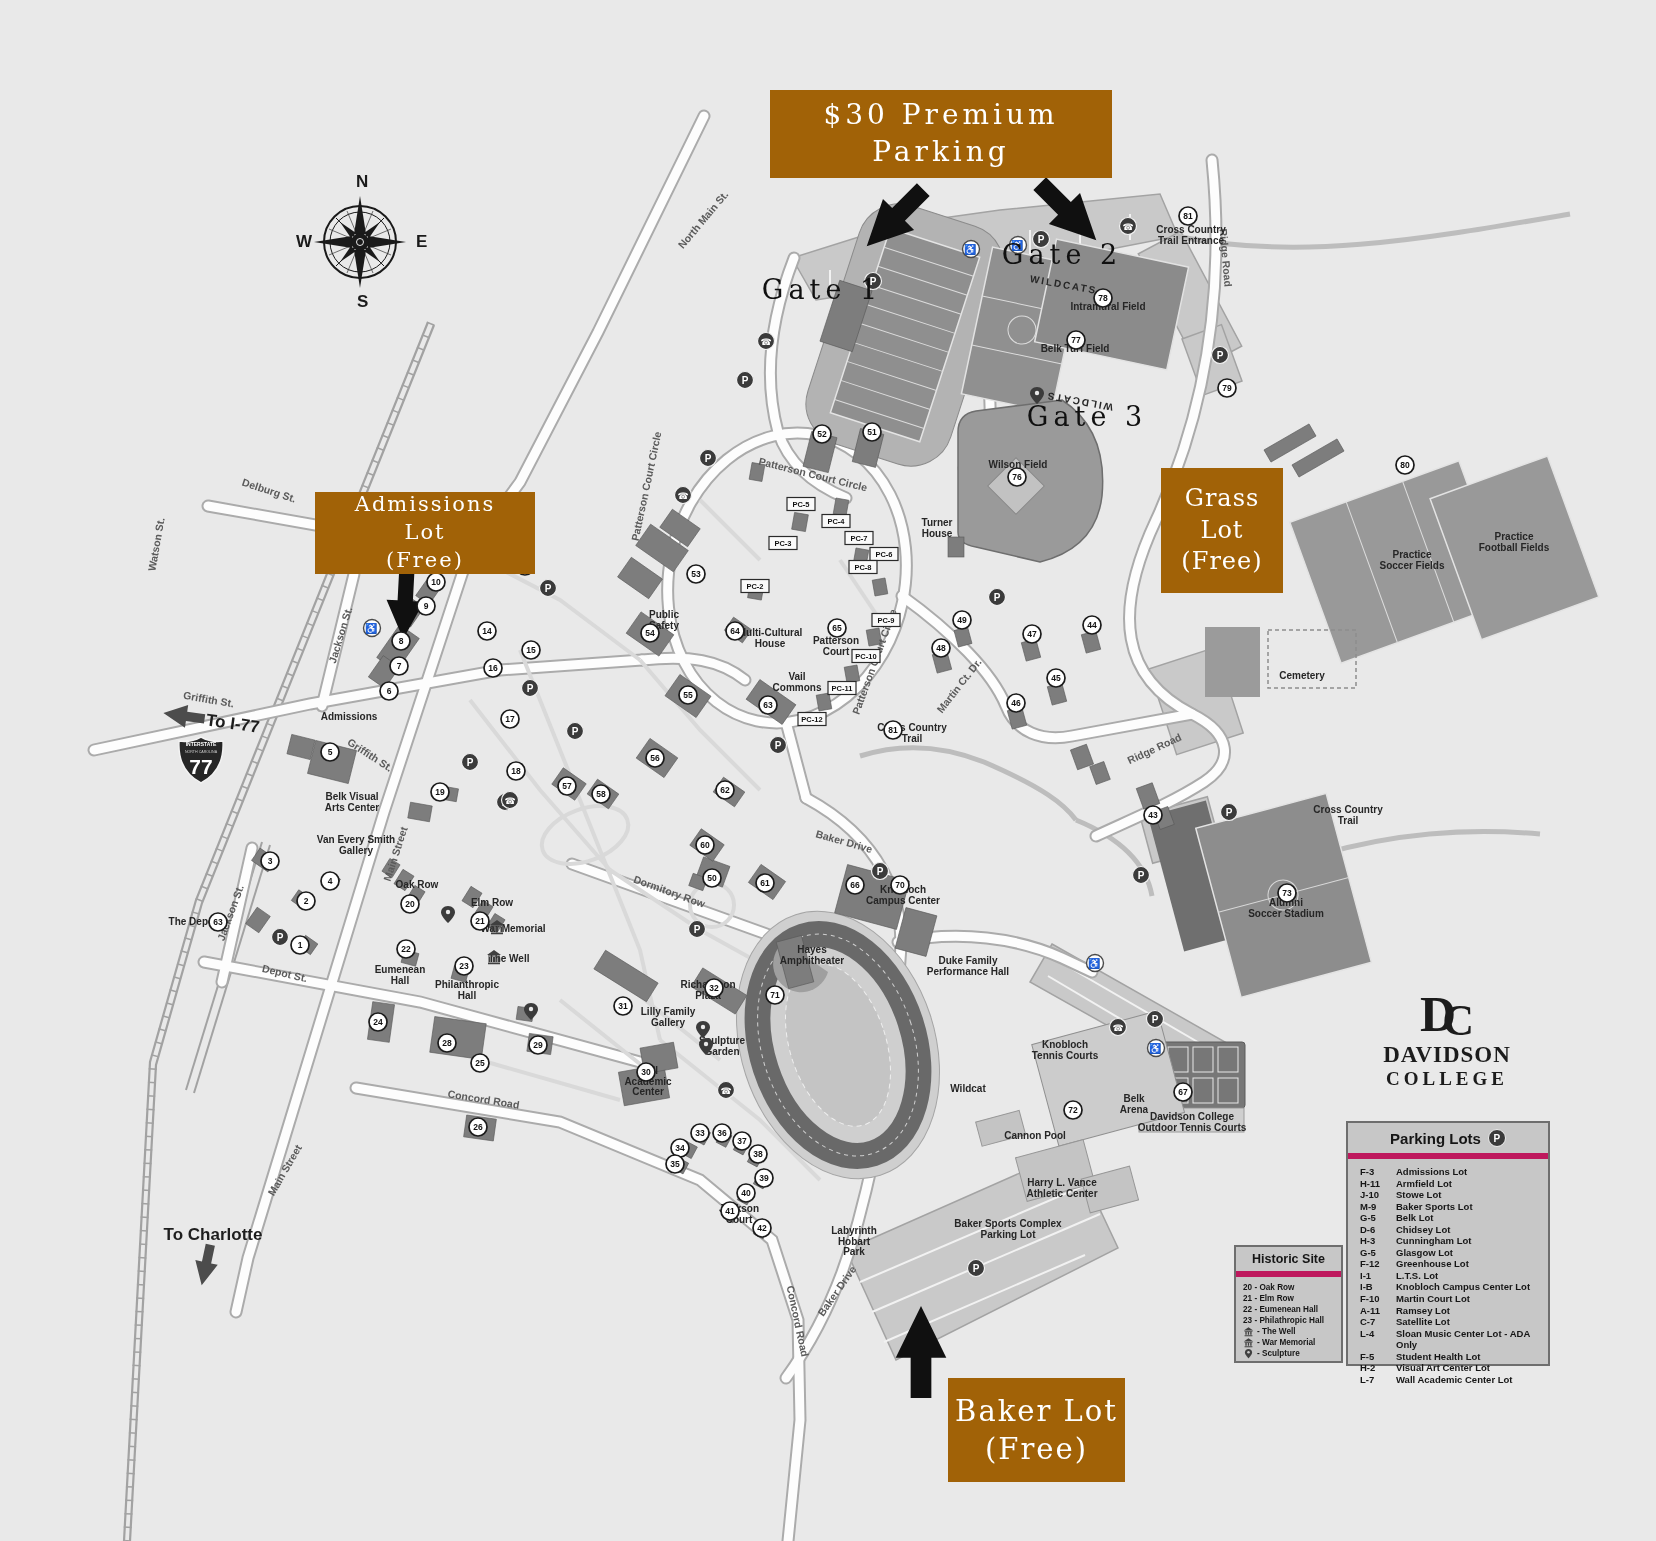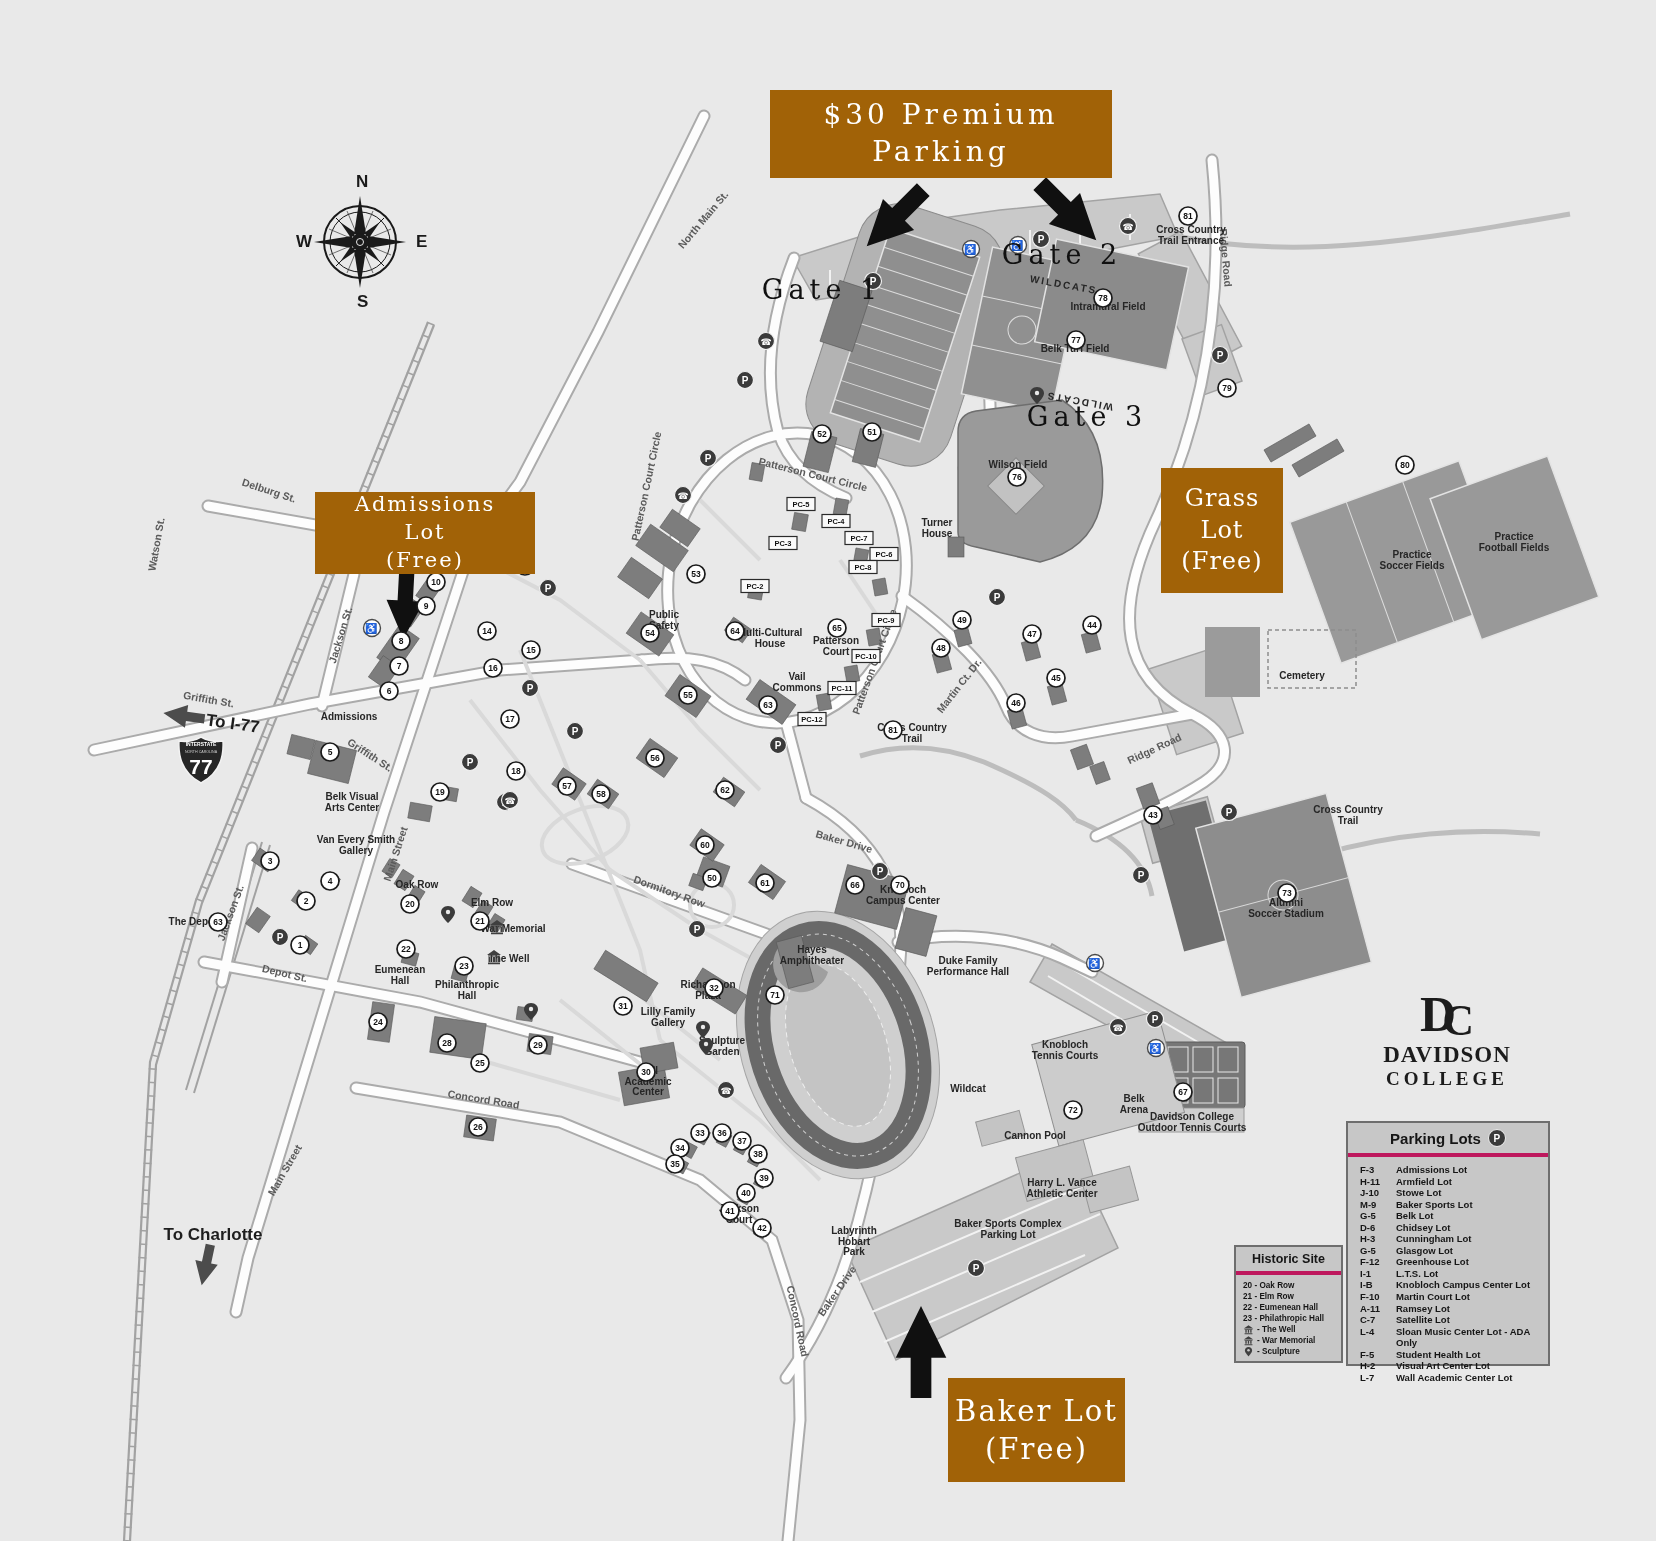--- a/index.html
+++ b/index.html
@@ -37,21 +37,21 @@
   #co-baker{left:948px;top:1378px;width:177px;height:104px;font-size:29px;letter-spacing:2px;}
   .gate{position:absolute;transform:translate(-50%,-50%);font-family:"DejaVu Serif",serif;
         font-size:27px;letter-spacing:5px;color:#101010;white-space:nowrap;z-index:25;}
   #gate-1{left:822px;top:289px;}
   #gate-2{left:1062px;top:254px;}
   #gate-3{left:1087px;top:416px;}
   
   .legend{position:absolute;background:#c7c7c7;border:2px solid #6e6e6e;z-index:20;color:#161616;}
   #parking-legend{left:1346px;top:1121px;width:200px;height:241px;}
   .legend .ltitle{display:flex;align-items:center;justify-content:center;gap:7px;
-                  border-bottom:4px solid #be185d;font-weight:bold;}
+                  border-bottom:6px solid #be185d;font-weight:bold;}
   #parking-legend .ltitle{height:30px;font-size:15px;}
   .pbadge{display:inline-flex;width:16px;height:16px;border-radius:50%;background:#3b3b3b;color:#fff;
           font-size:10px;font-weight:bold;align-items:center;justify-content:center;border:1px solid #eee;}
   #parking-items{padding:7px 8px 4px 12px;}
   .prow{display:flex;font-size:9.5px;font-weight:bold;line-height:11.55px;}
   .prow .code{width:36px;flex:none;}
   #historic-legend{left:1234px;top:1245px;width:105px;height:114px;}
   #historic-legend .ltitle{height:24px;font-size:12.5px;}
   #historic-items{padding:5px 4px 4px 7px;}
   .hrow{font-size:8.2px;font-weight:bold;line-height:11px;display:flex;align-items:center;gap:3px;}

